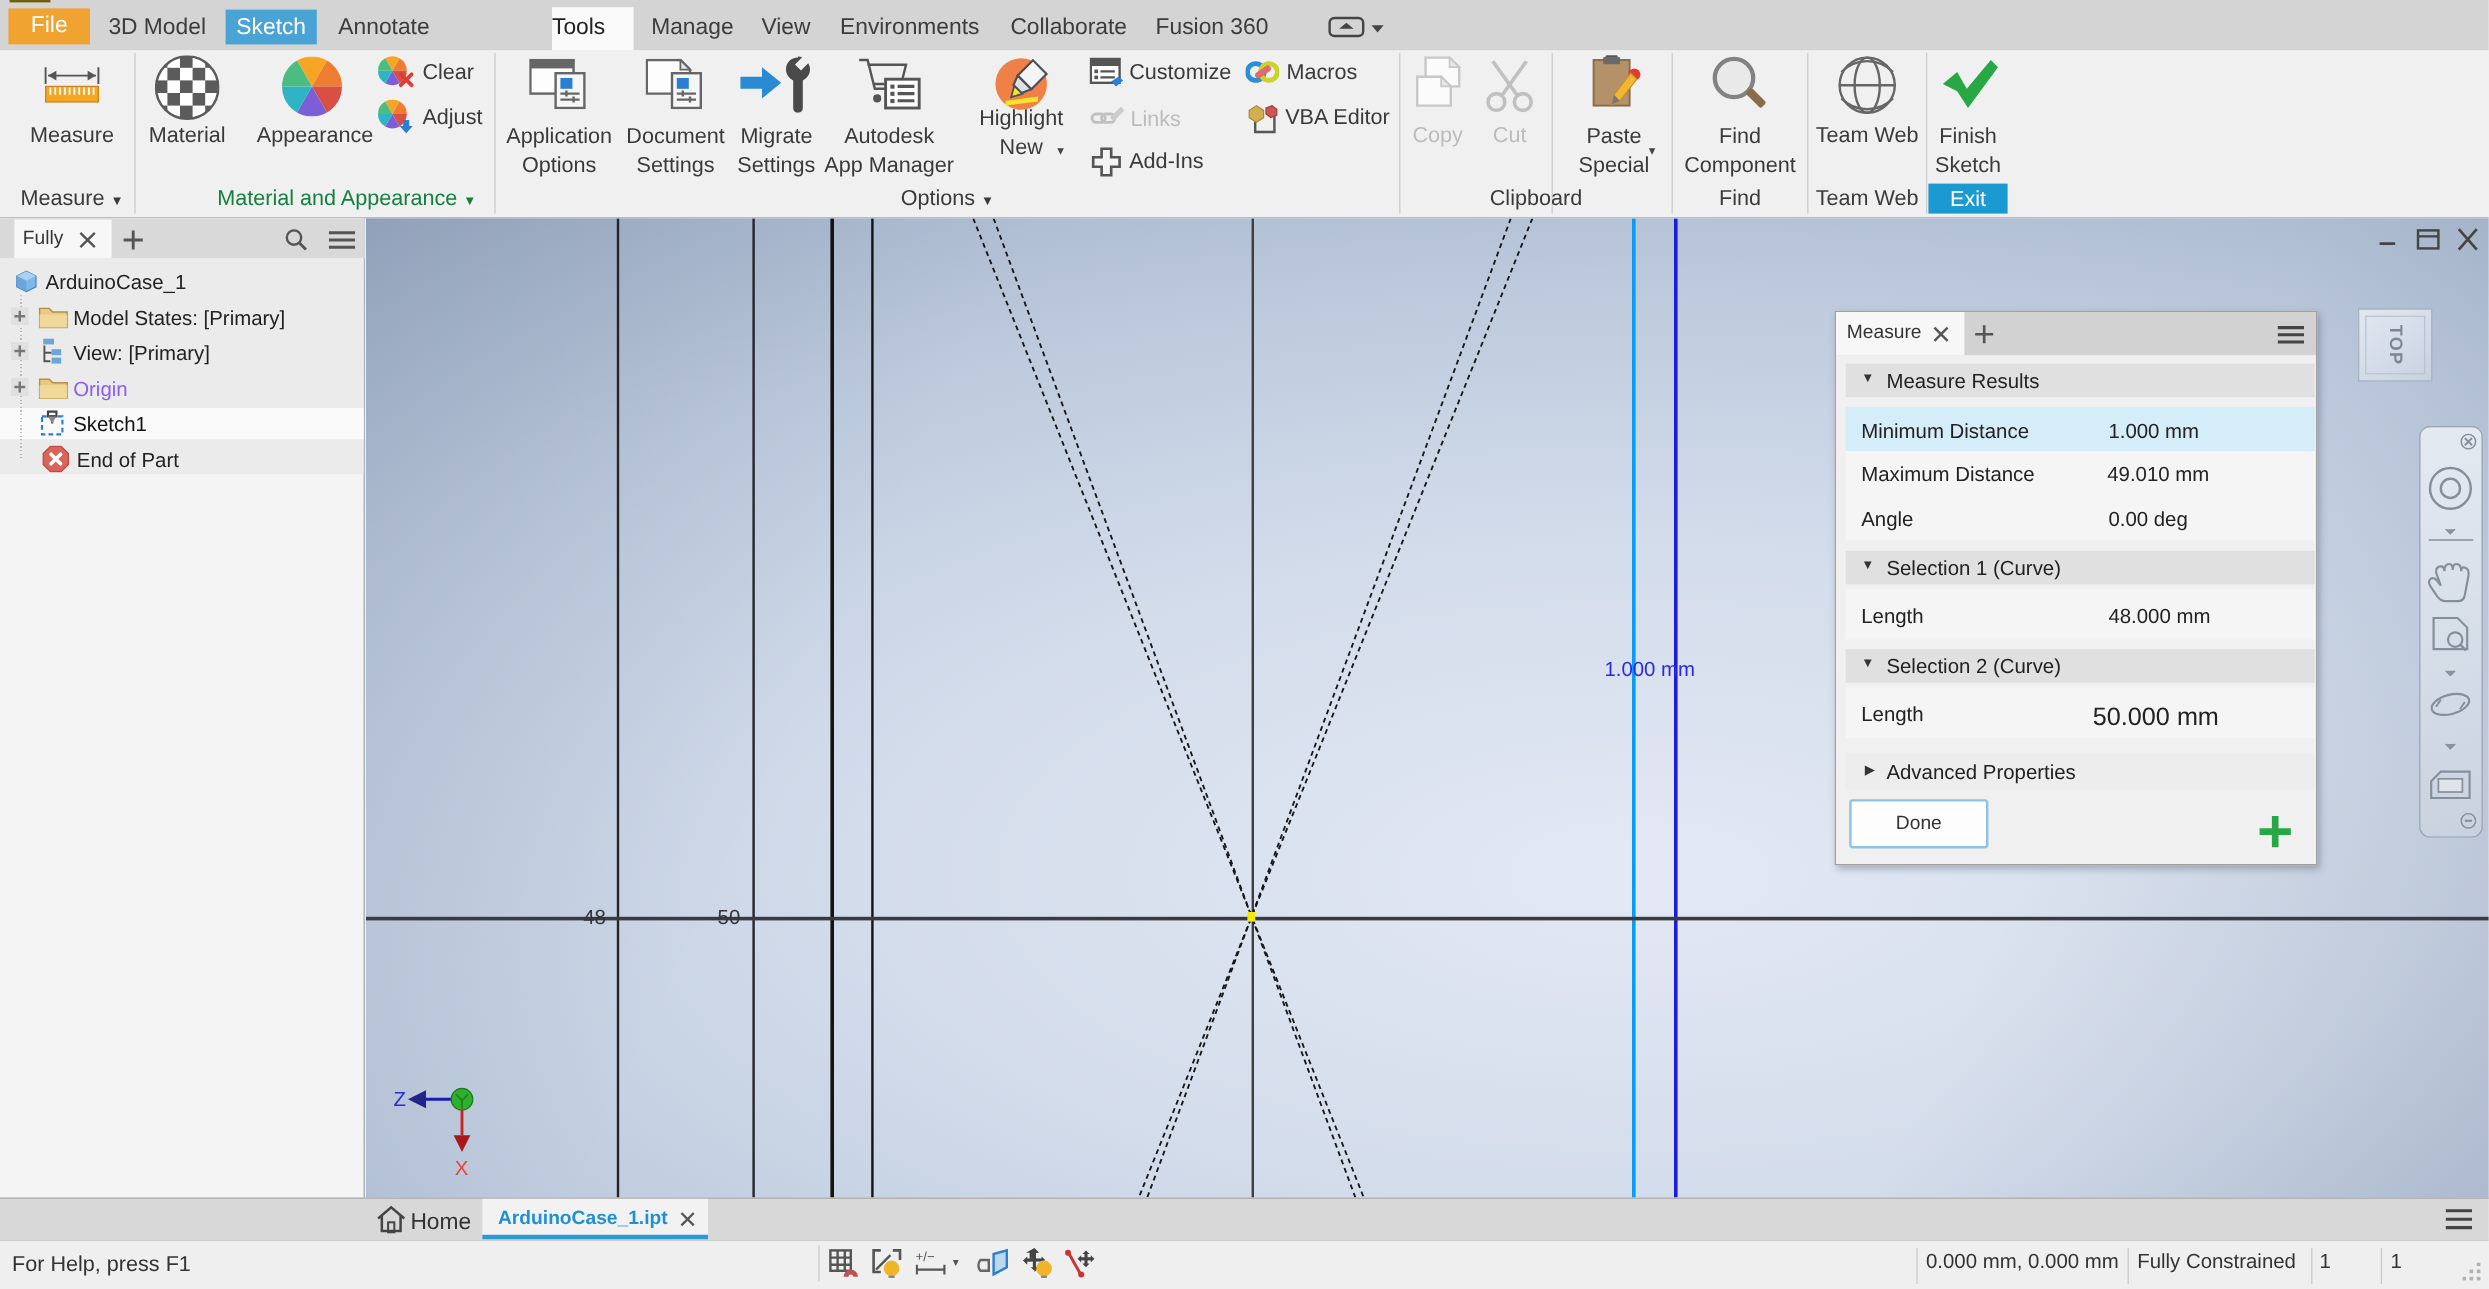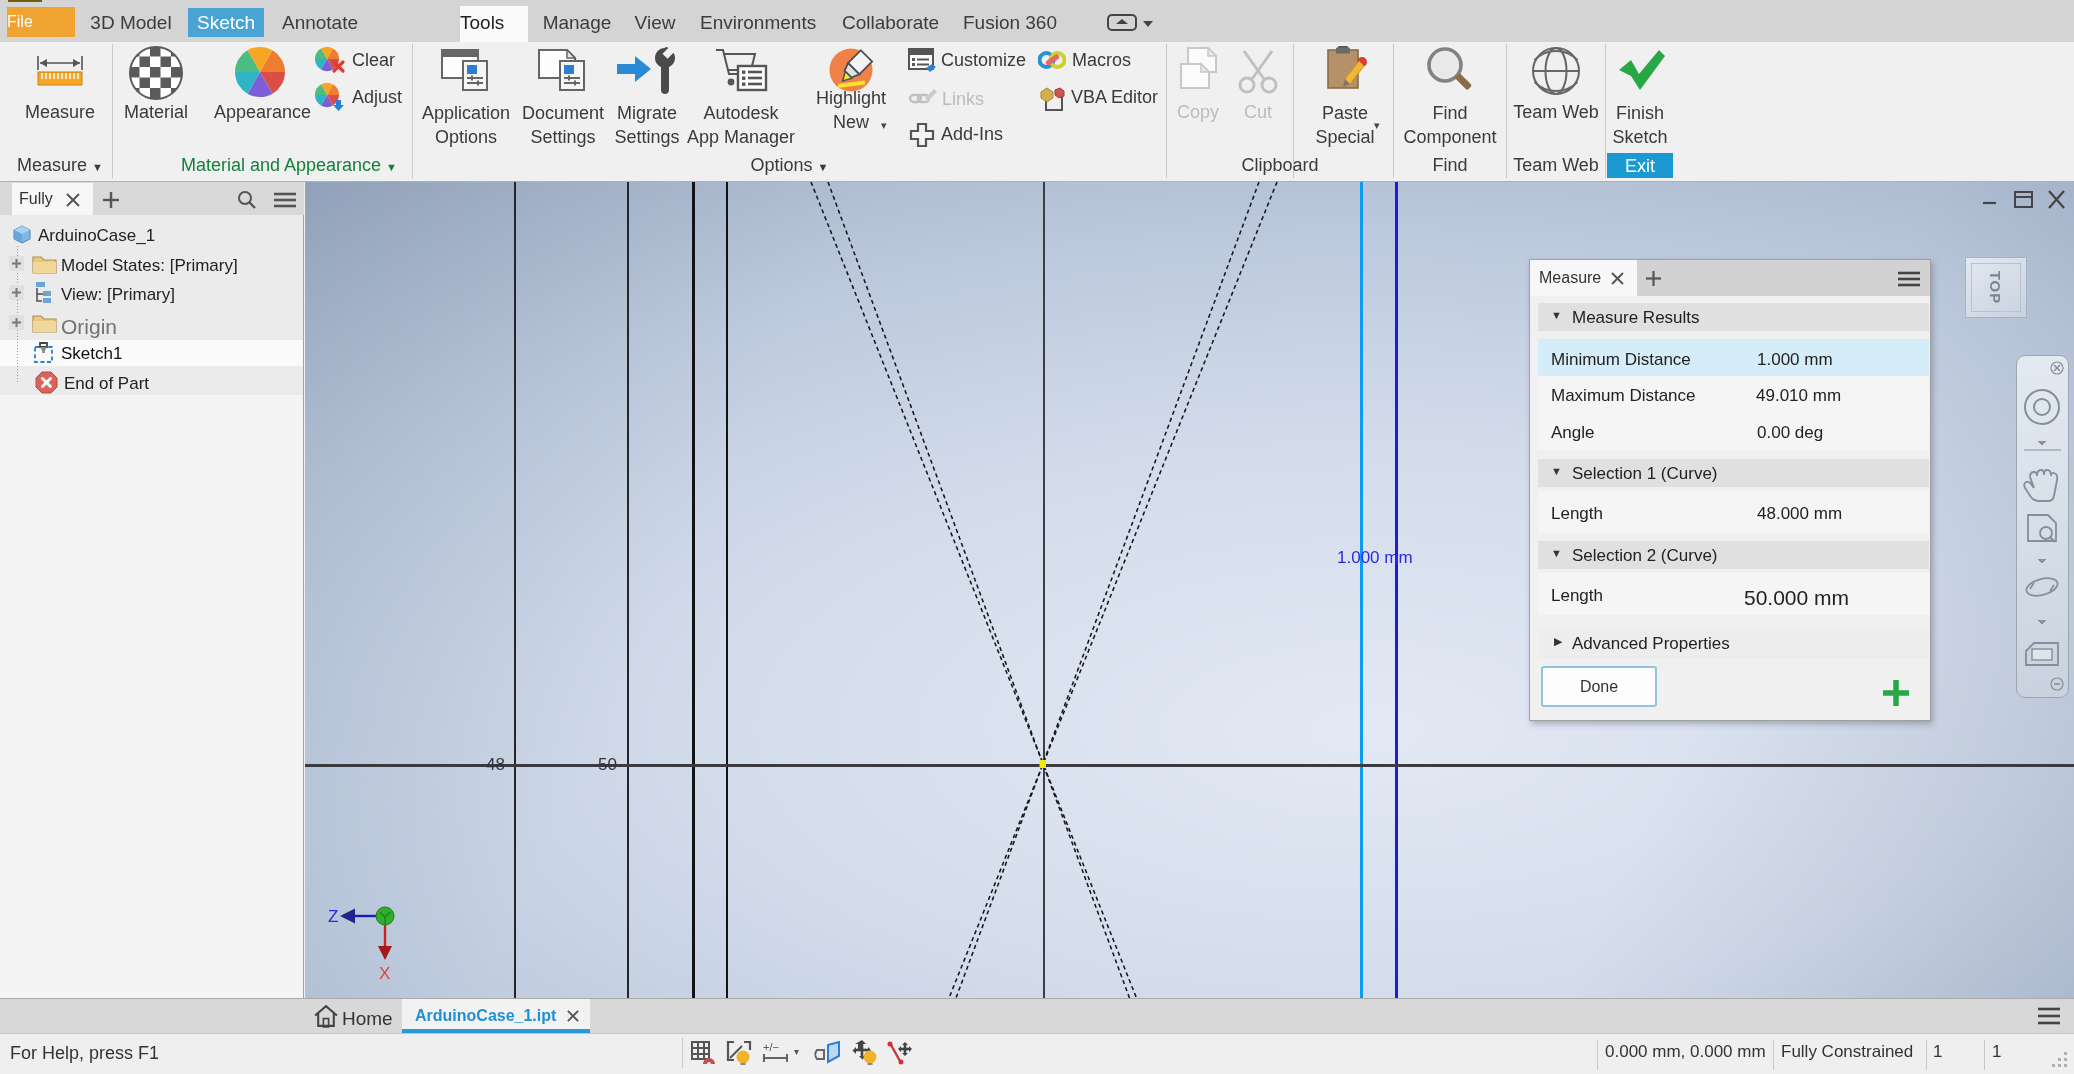--- a/index.html
+++ b/index.html
@@ -2,21 +2,21 @@
 <html><head><meta charset="utf-8"><style>
 *{margin:0;padding:0;box-sizing:border-box;}
 html,body{width:2074px;height:1074px;}
 body{font-family:"Liberation Sans",sans-serif;position:relative;overflow:hidden;background:#f0f0f0;color:#3a3a3a;}
 .abs{position:absolute;}
 </style></head>
 <body>
 
 <div class="abs" id="menubar" style="left:0;top:0;width:2074px;height:42px;background:#d4d4d4;"></div>
 <div class="abs" style="left:8px;top:0;width:34px;height:2px;background:#6f5f08;"></div>
-<div class="abs" style="left:7px;top:7px;width:68px;height:30px;background:#f0a330;color:#fff;font-size:16px;line-height:30px;text-align:left;">File</div>
+<div class="abs" style="left:7px;top:7px;width:68px;height:30px;background:#f0a330;color:#fff;font-size:19px;line-height:30px;text-align:center;">File</div>
 <div class="abs" style="left:90px;top:9px;width:82px;font-size:19px;line-height:28px;text-align:center;color:#3c3c3c;">3D Model</div>
 <div class="abs" style="left:188px;top:8px;width:76px;height:29px;background:#4aa3d5;color:#fff;font-size:19px;line-height:29px;text-align:center;">Sketch</div>
 <div class="abs" style="left:280px;top:9px;width:80px;font-size:19px;line-height:28px;text-align:center;color:#3c3c3c;">Annotate</div>
 <div class="abs" style="left:378px;top:9px;width:70px;font-size:19px;line-height:28px;text-align:center;color:#3c3c3c;margin-top:33px;">Inspect</div>
 <div class="abs" style="left:460px;top:6px;width:68px;height:36px;background:#fafafa;font-size:19px;line-height:34px;color:#222;">Tools</div>
 <div class="abs" style="left:540px;top:9px;width:74px;font-size:19px;line-height:28px;text-align:center;color:#3c3c3c;">Manage</div>
 <div class="abs" style="left:630px;top:9px;width:50px;font-size:19px;line-height:28px;text-align:center;color:#3c3c3c;">View</div>
 <div class="abs" style="left:700px;top:9px;width:115px;font-size:19px;line-height:28px;text-align:center;color:#3c3c3c;">Environments</div>
 <div class="abs" style="left:842px;top:9px;width:96px;font-size:19px;line-height:28px;text-align:center;color:#3c3c3c;">Collaborate</div>
 <div class="abs" style="left:960px;top:9px;width:100px;font-size:19px;line-height:28px;text-align:center;color:#3c3c3c;">Fusion 360</div>
@@ -351,21 +351,21 @@
     <rect x="0" y="0" width="15" height="15" fill="#e0e0e0"></rect>
     <g stroke="#777" stroke-width="2">
       <line x1="7.5" y1="3" x2="7.5" y2="12"></line>
       <line x1="3" y1="7.5" x2="12" y2="7.5"></line>
     </g>
   </svg>
 <svg class="abs" style="left:32px;top:313px;" width="25" height="20" viewBox="0 0 25 20">
 <path d="M1 3 h8 l3 3 h12 v13 h-23 Z" fill="#e8c97e" stroke="#b09050" stroke-width="1.2"></path>
 <path d="M1 8 h23 v11 h-23 Z" fill="#f0d898"></path>
 </svg>
-<div class="abs" style="left:61px;top:315px;font-size:21px;color:#737373;">Origin</div>
+<div class="abs" style="left:61px;top:315px;font-size:17px;color:#8b5cf6;">Origin</div>
 
 <svg class="abs" style="left:32px;top:341px;" width="26" height="24" viewBox="0 0 26 24">
 <g fill="none" stroke="#2a7fd4" stroke-width="1.8" stroke-dasharray="4 2.6">
       <rect x="3" y="6" width="17" height="15"></rect>
     </g>
 <path d="M8 2 h7 v4 h-7 Z M11.5 6 v6" fill="none" stroke="#444" stroke-width="1.8"></path>
 <path d="M8 6 l3.5 6 l3.5 -6" fill="#888"></path>
 </svg>
 <div class="abs" style="left:61px;top:344px;font-size:17px;color:#111;">Sketch1</div>
 

